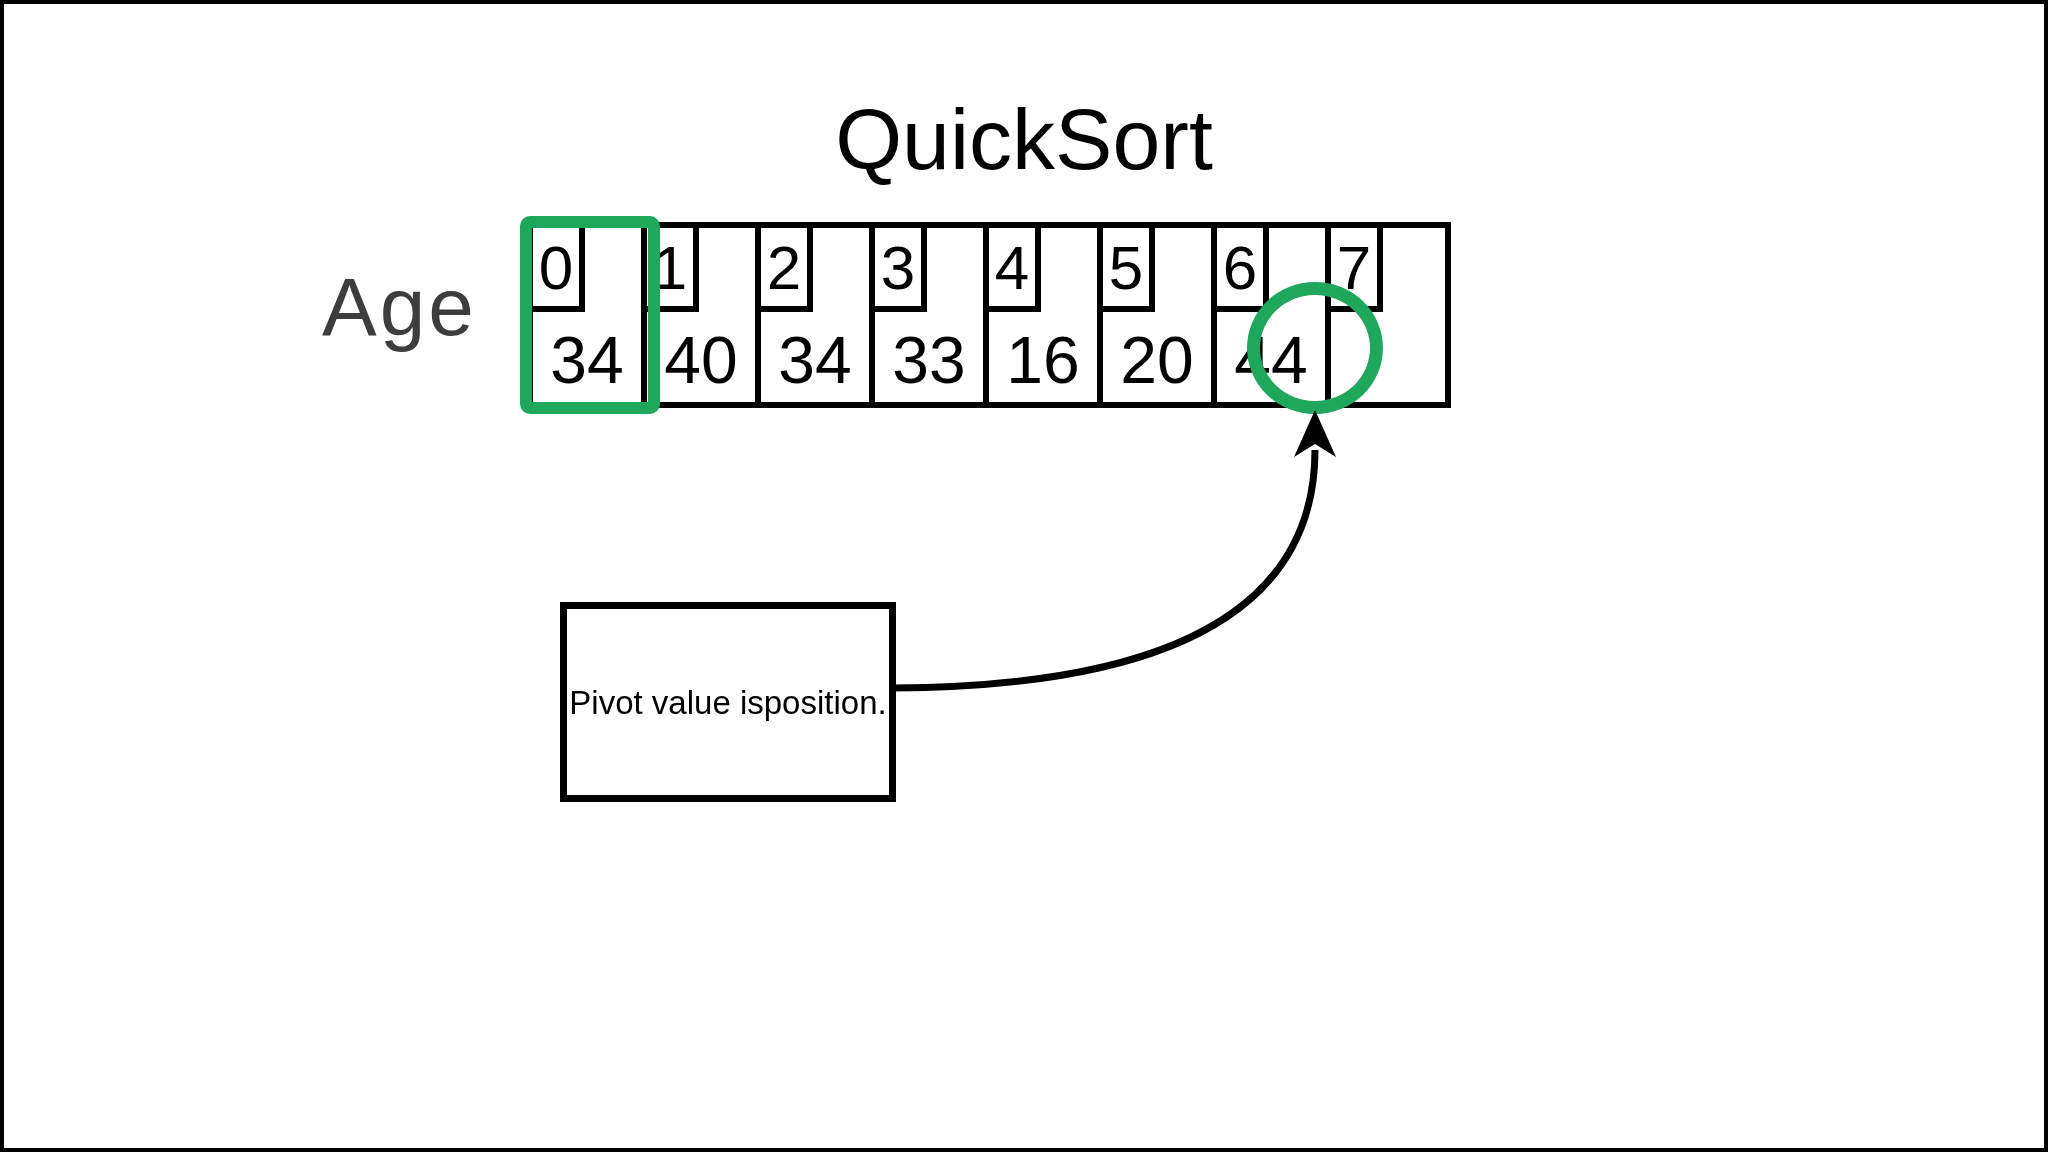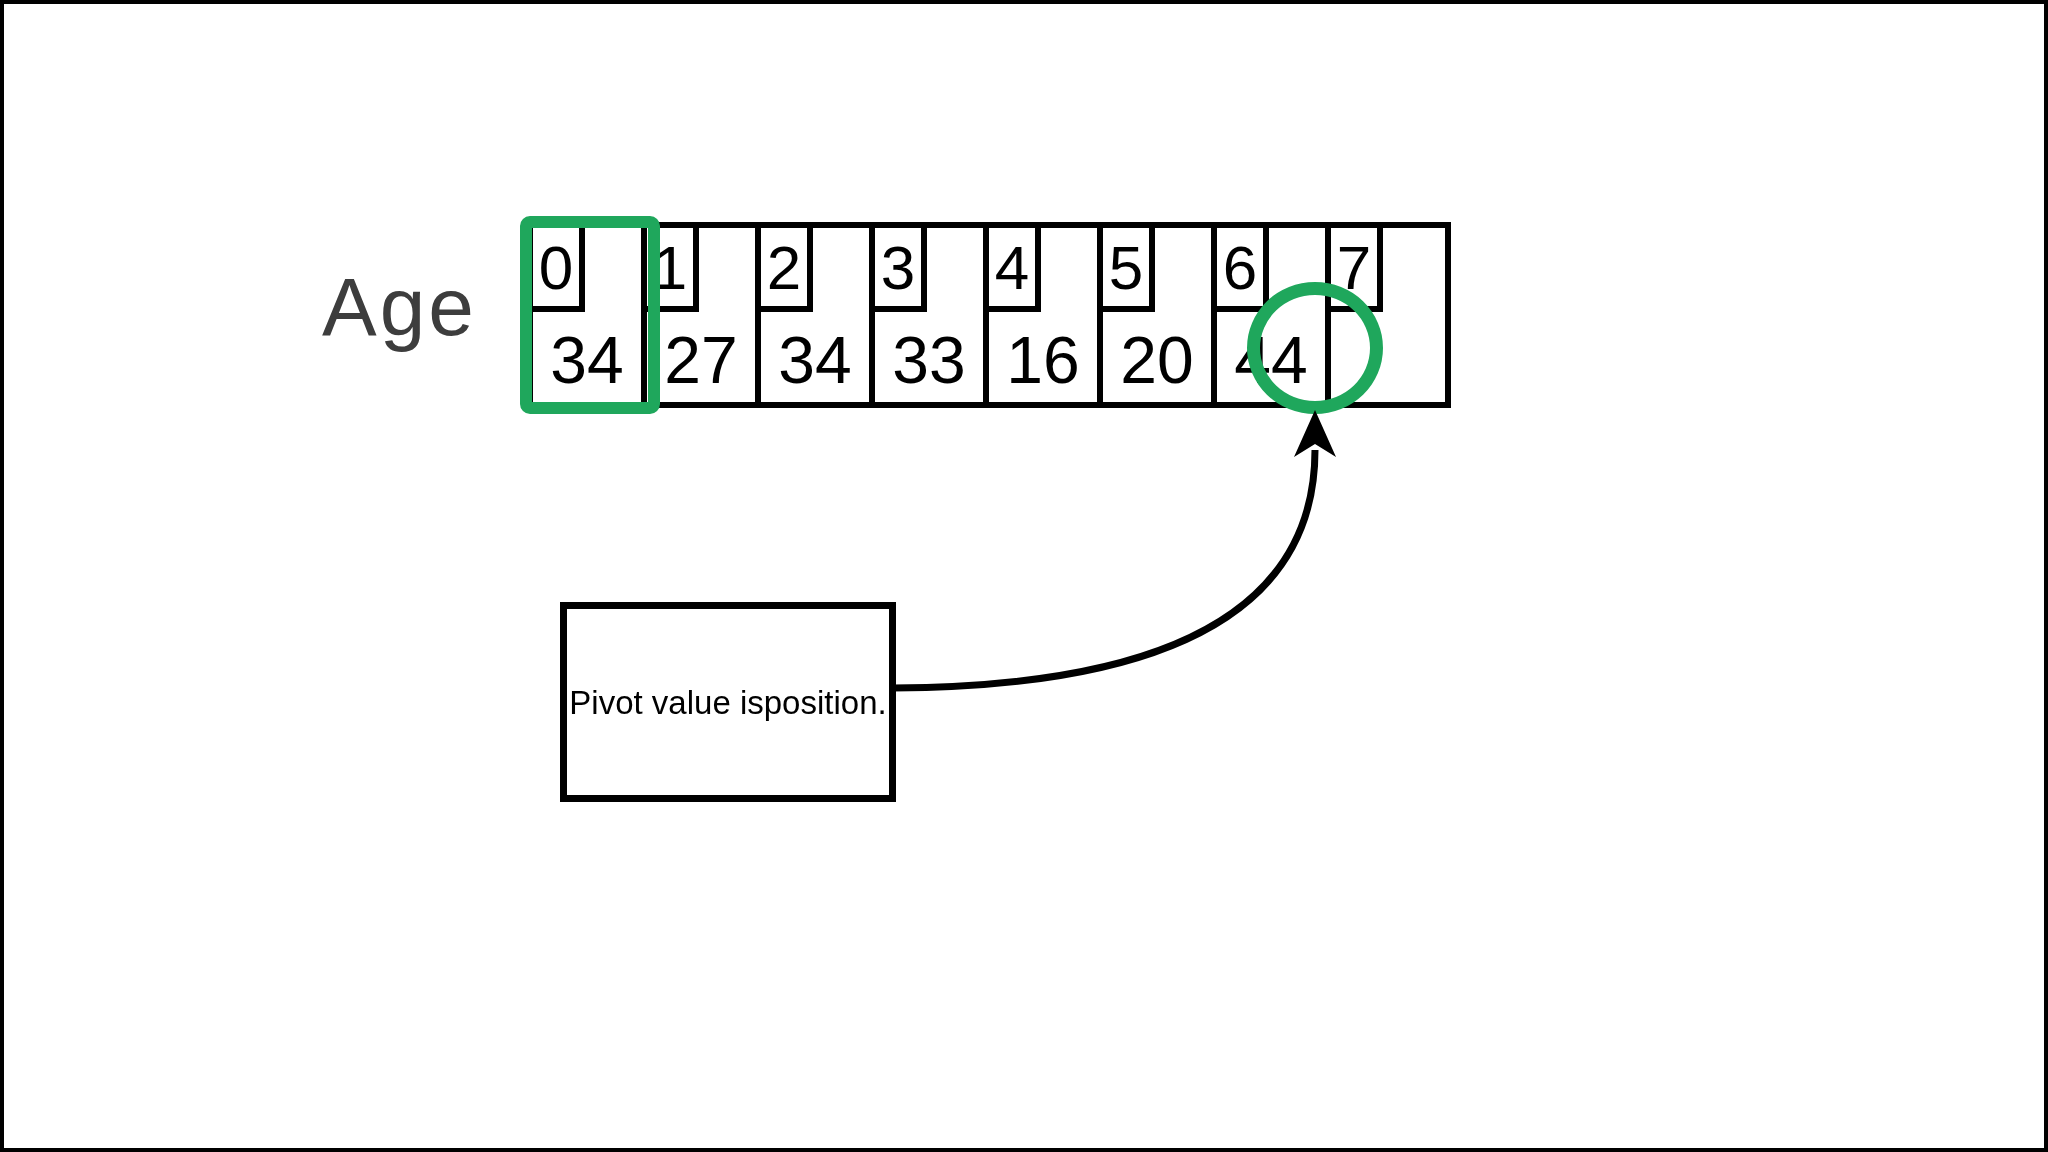--- a/index.html
+++ b/index.html
@@ -130,35 +130,36 @@
     width: 2048px;
     height: 1152px;
     pointer-events: none;
   }
 </style>
 </head>
 <body>
 
 <div class="slide">
 
+  <div class="title">QuickSort</div>
 
   <div class="age-label">Age</div>
 
   <div class="array">
     <div class="cell">
       <div class="index-box">
           <span>0</span>
         </div>
       <div class="cell-value">34</div>
     </div>
     <div class="cell">
       <div class="index-box">
           <span>1</span>
         </div>
-      <div class="cell-value">27</div>
+      <div class="cell-value">40</div>
     </div>
     <div class="cell">
       <div class="index-box">
           <span>2</span>
         </div>
       <div class="cell-value">34</div>
     </div>
     <div class="cell">
       <div class="index-box">
           <span>3</span>

